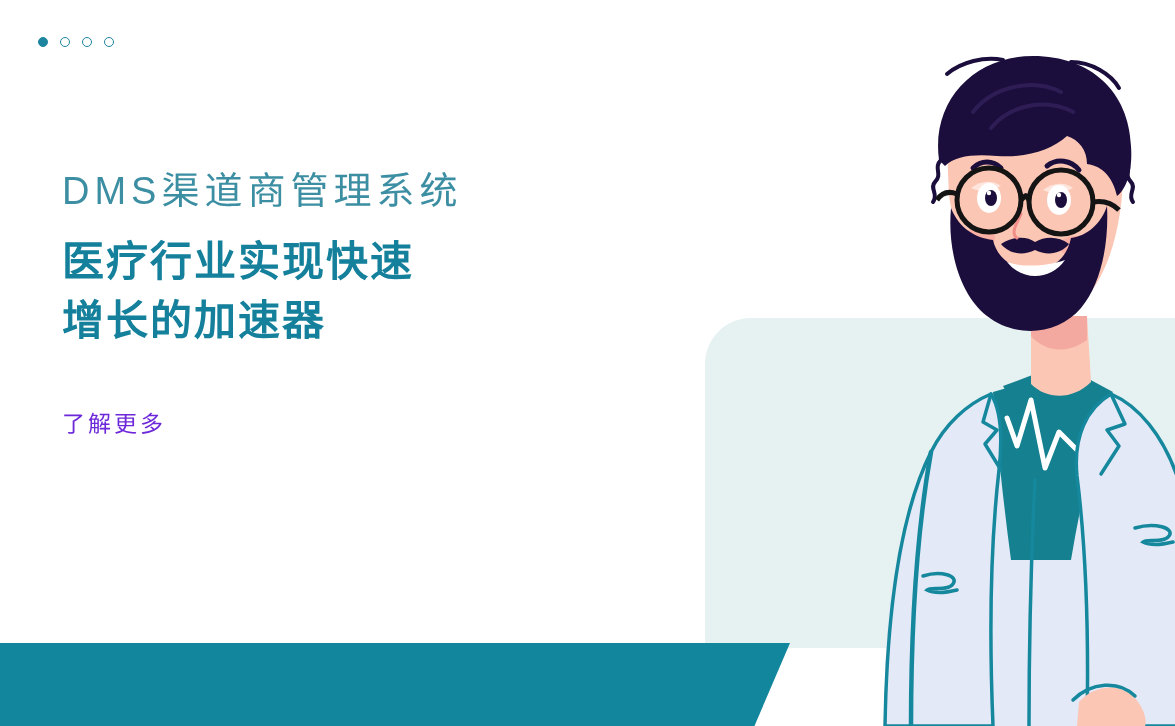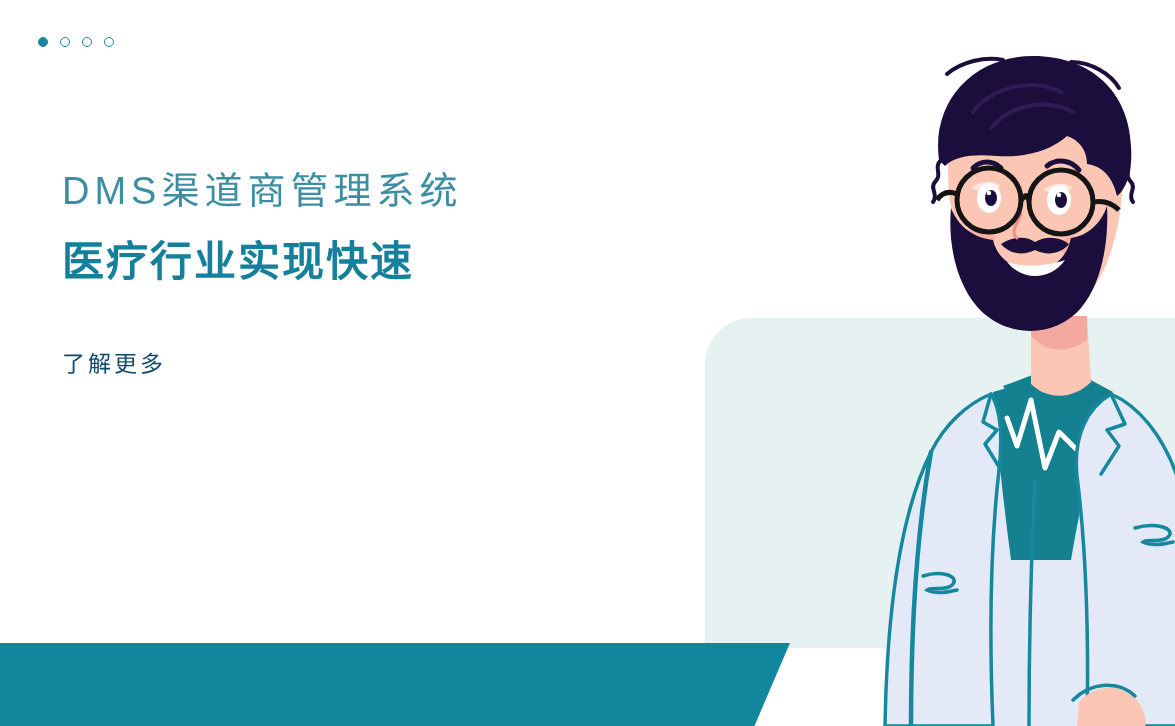--- a/index.html
+++ b/index.html
@@ -94,21 +94,21 @@
     letter-spacing: 2px;
     color: #14809B;
     white-space: nowrap;
   }
   .headline .hl-line { display: block; }
 
   .cta {
     margin-top: 54px;
     font-size: 23px;
     letter-spacing: 3px;
-    color: #0c4a6e;
+    color: #6d28d9;
     font-weight: 400;
     background: none;
     border: none;
     padding: 0;
     cursor: pointer;
     font-family: inherit;
     display: inline-block;
   }
 
   
@@ -135,20 +135,21 @@
     <span class="dot active"></span>
     <span class="dot"></span>
     <span class="dot"></span>
     <span class="dot"></span>
   </div>
 
   <div class="copy">
     <div class="eyebrow">DMS渠道商管理系统</div>
     <h1 class="headline">
       <span class="hl-line">医疗行业实现快速</span>
+      <span class="hl-line">增长的加速器</span>
     </h1>
     <button class="cta">了解更多</button>
   </div>
 
   <div class="illustration">
     <svg viewBox="0 0 440 726" xmlns="http://www.w3.org/2000/svg" aria-hidden="true">
       <defs>
         <clipPath id="frame">
             <rect x="0" y="0" width="440" height="726"></rect>
           </clipPath>

